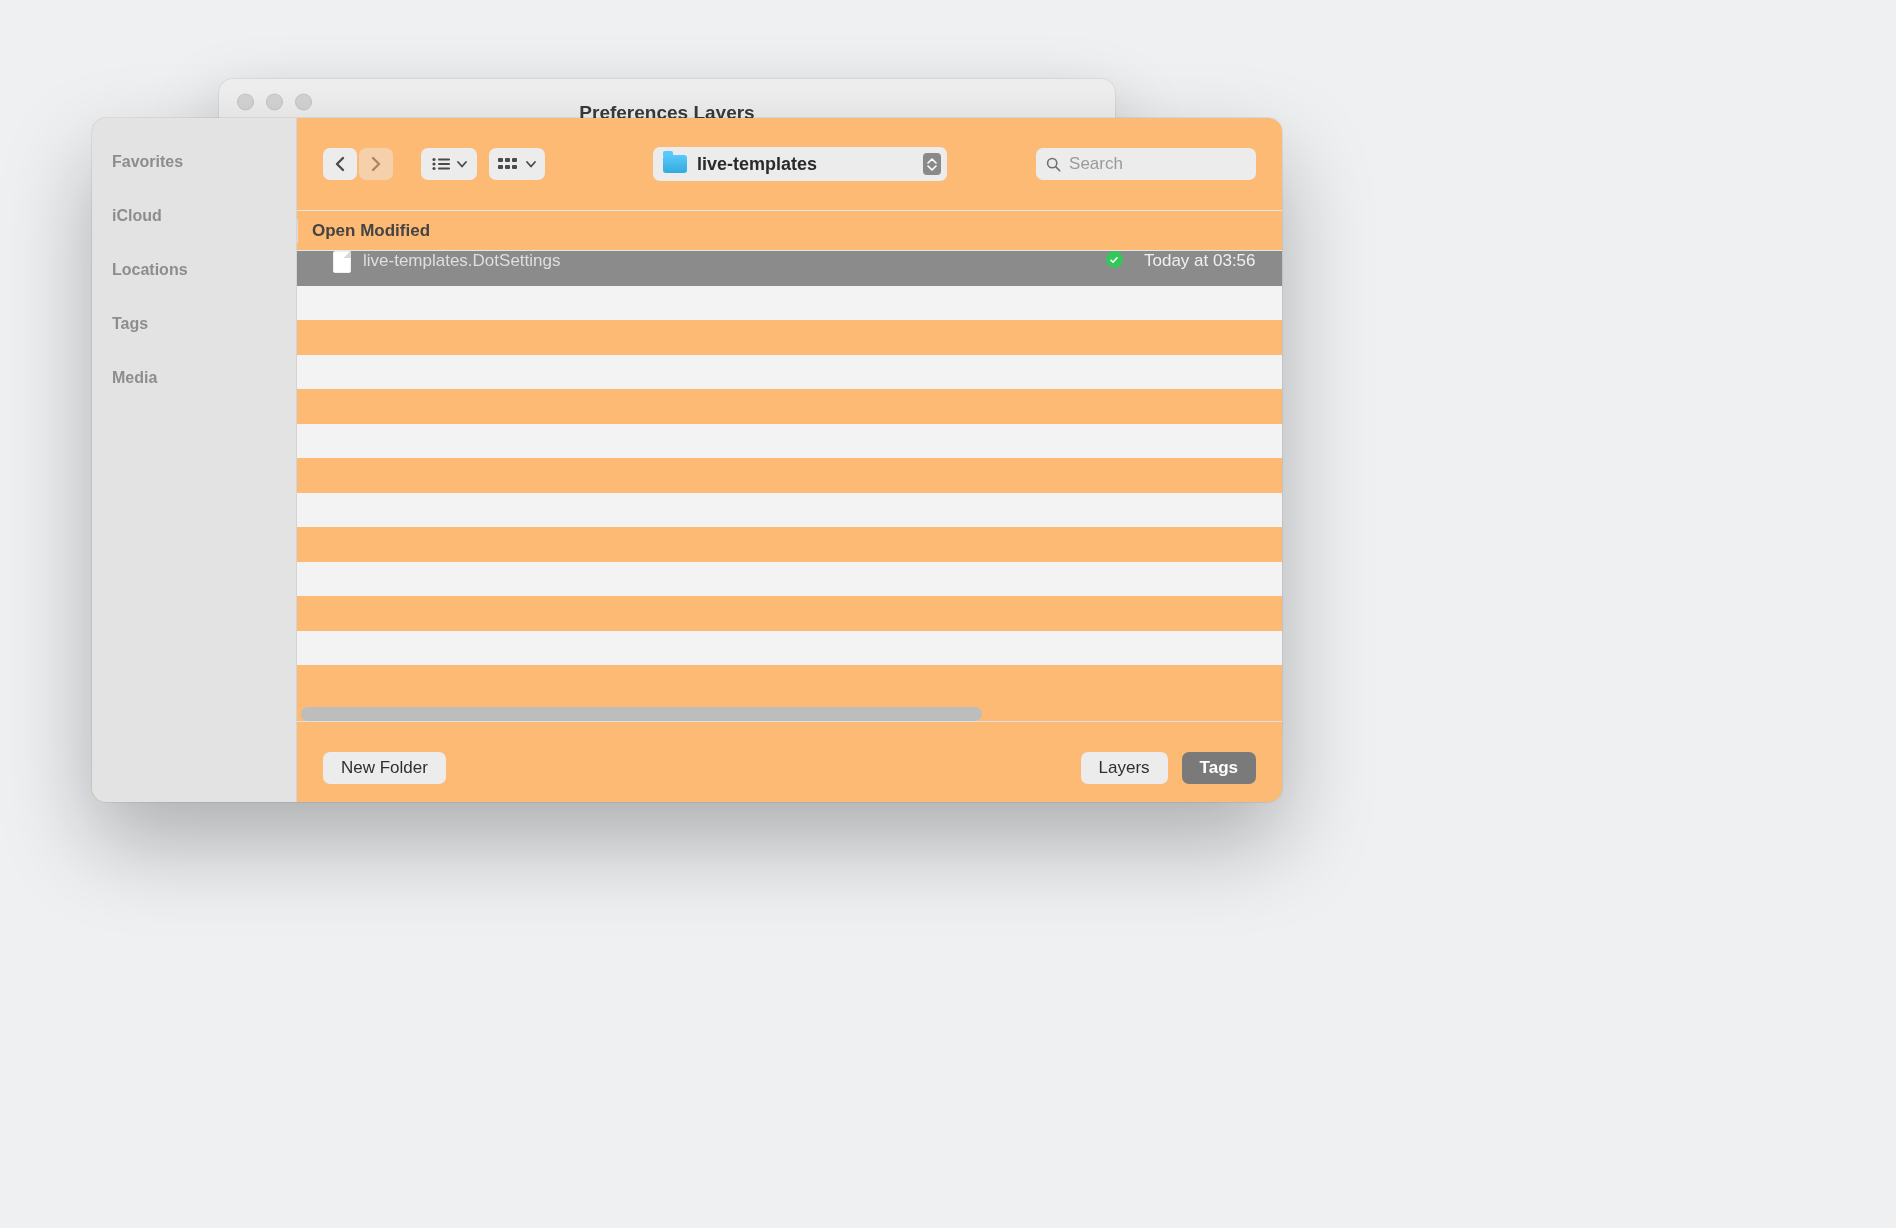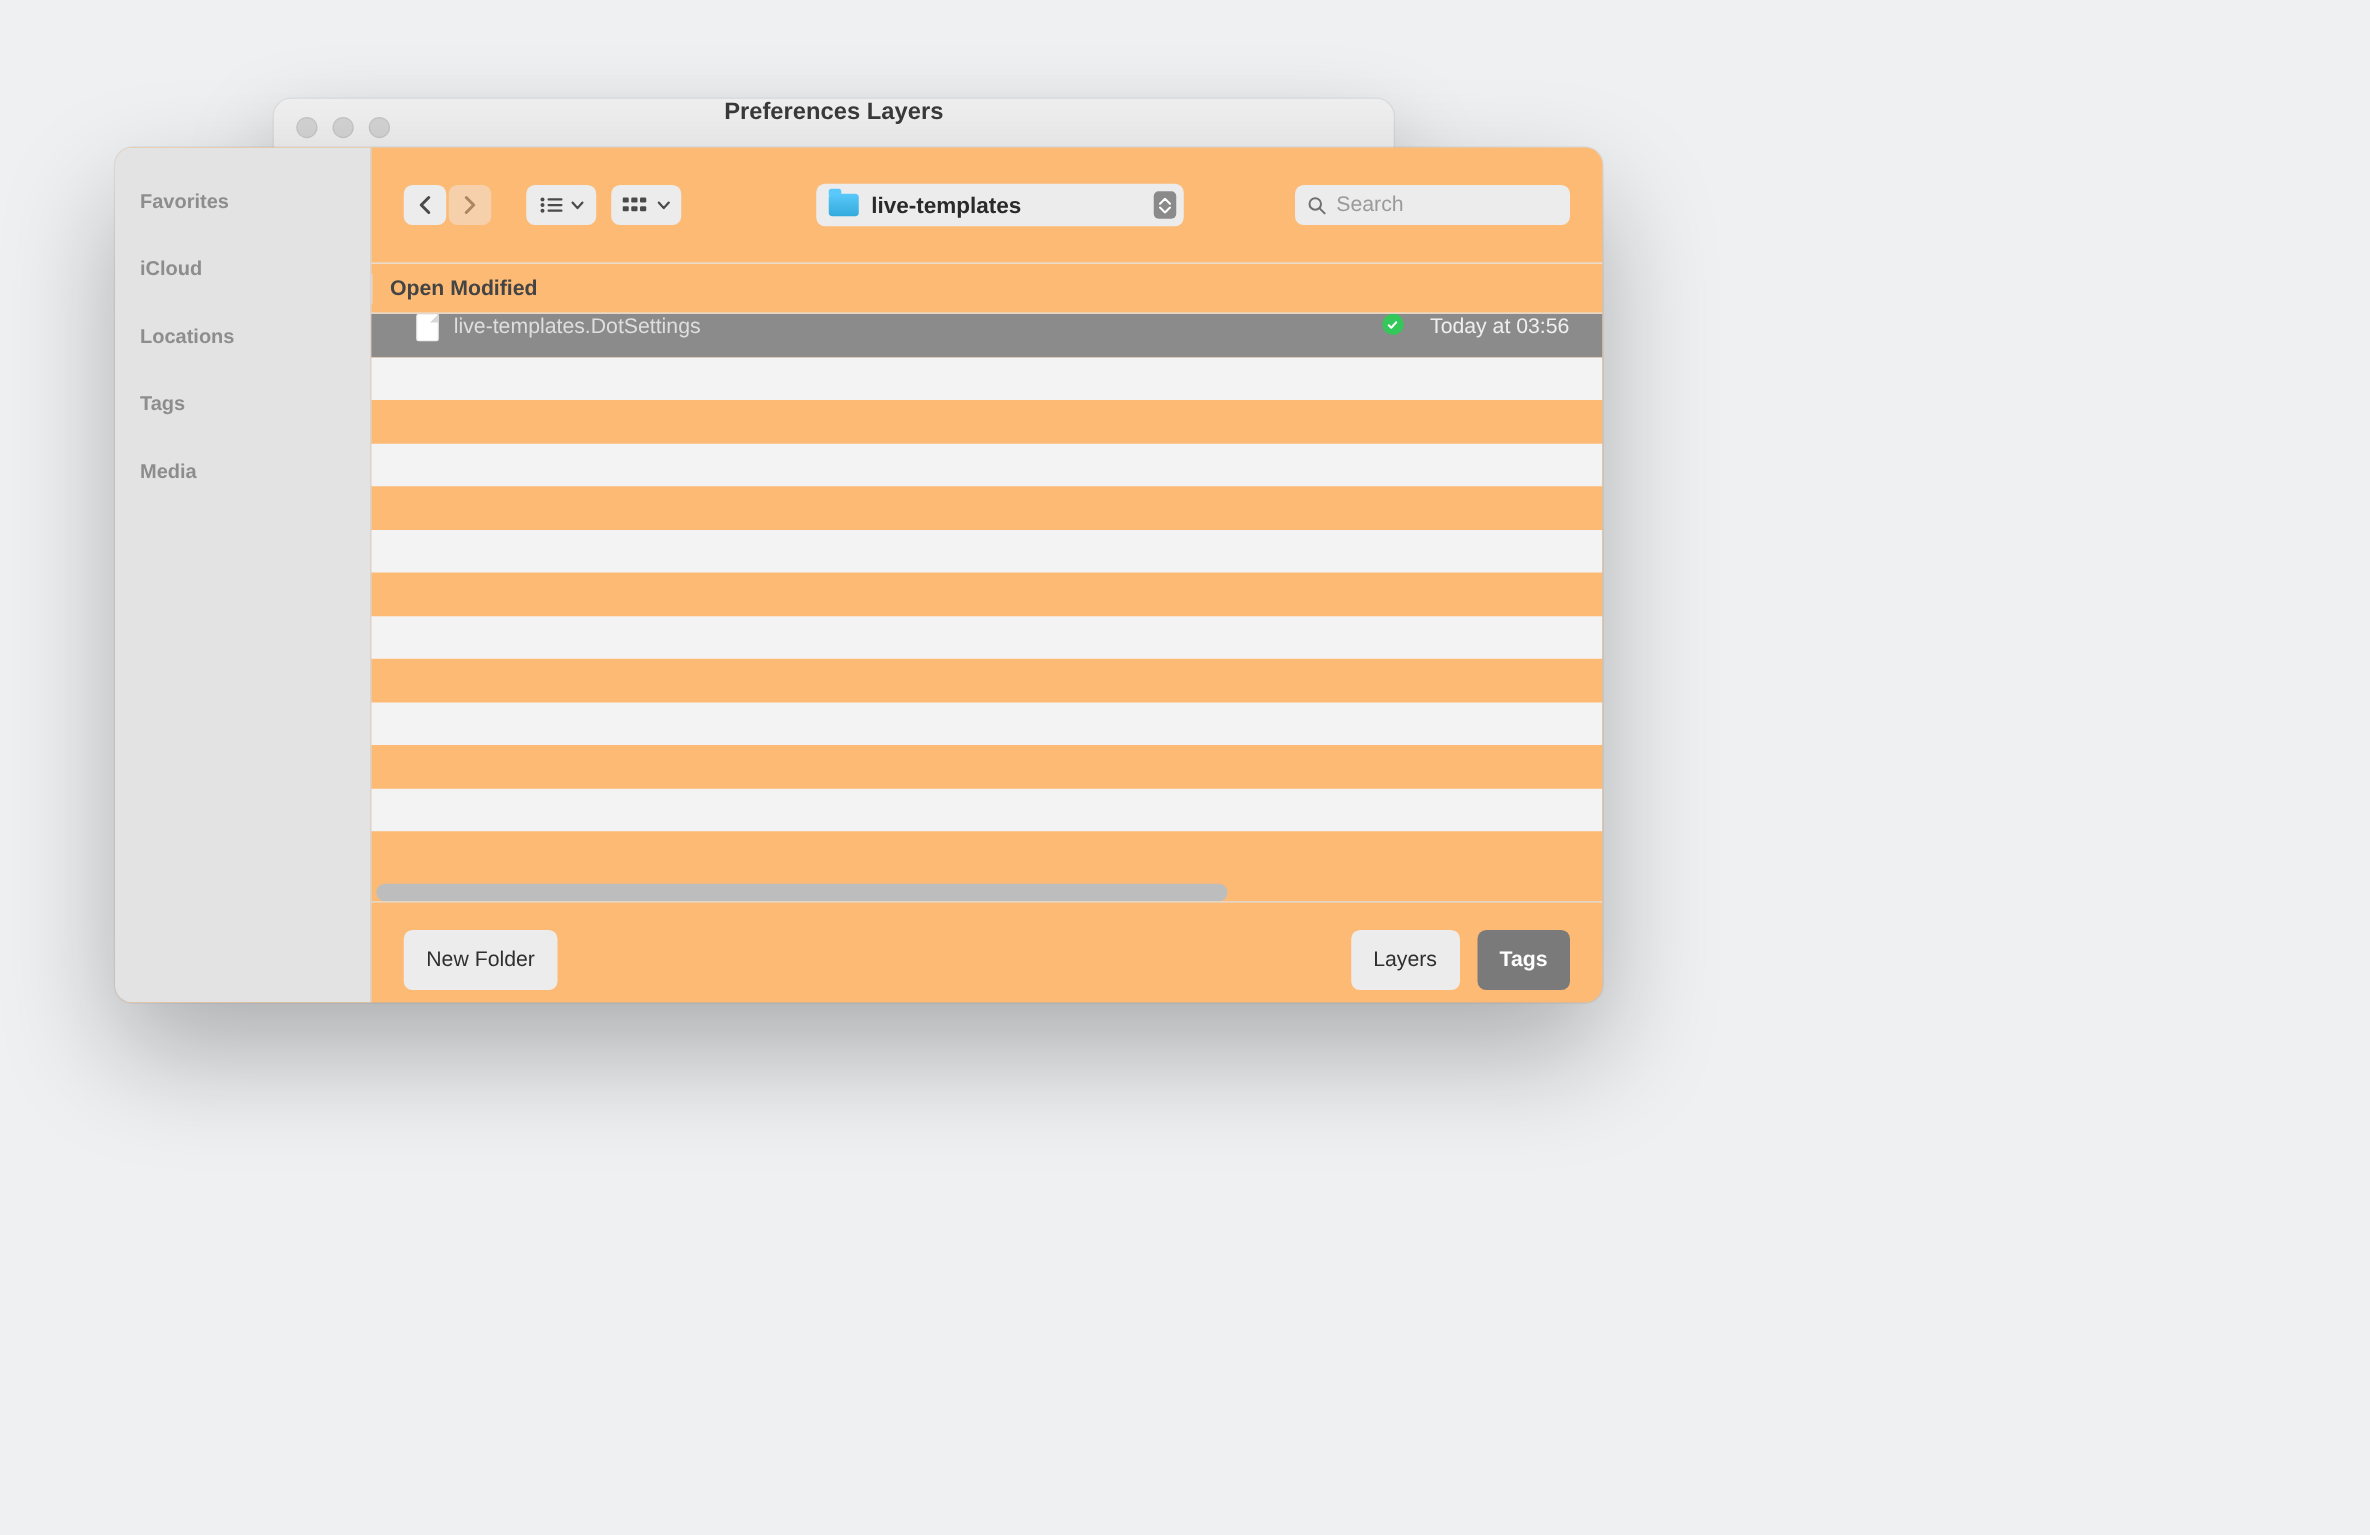--- a/index.html
+++ b/index.html
@@ -23,21 +23,21 @@
       top: 79px;
       width: 896px;
       height: 58px;
       background: #f0f0f0;
       border-radius: 14px 14px 0 0;
       box-shadow: 0 30px 70px rgba(0,0,0,0.25), 0 0 0 1px rgba(0,0,0,0.05);
     }
     .back-titlebar {
       height: 46px;
       display: flex;
-      align-items: flex-start;
+      align-items: flex-end;
       position: relative;
       border-bottom: 1px solid #dcdcdc;
     }
     .traffic-lights {
       position: absolute;
       left: 18px;
       top: 50%;
       transform: translateY(-50%);
       display: flex;
       gap: 12px;
@@ -269,21 +269,21 @@
 
     
     .bottom-bar {
       height: 80px;
       display: flex;
       align-items: center;
       padding: 0 26px;
       gap: 14px;
     }
     .btn {
-      height: 48px;
+      height: 32px;
       padding: 0 18px;
       border: none;
       border-radius: 7px;
       font-size: 17px;
       cursor: pointer;
       margin-top: 12px;
     }
     .btn-secondary { background: #ececec; color: #2f2f2f; }
     .btn-primary { background: #7a7a7a; color: #ffffff; font-weight: 600; }
     .spacer { flex: 1; }

